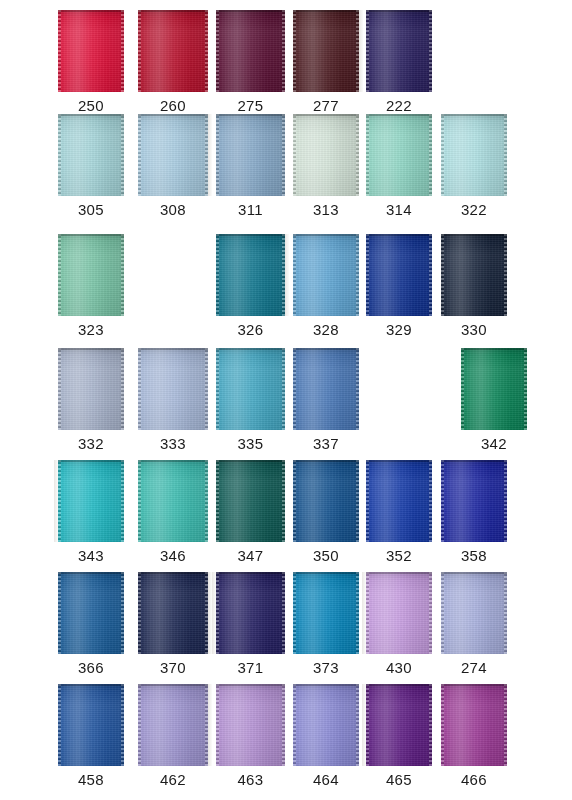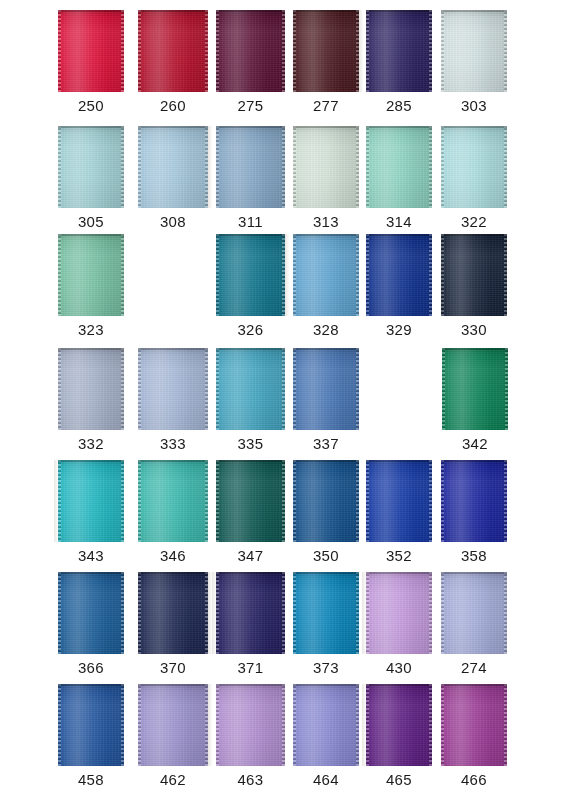--- a/index.html
+++ b/index.html
@@ -198,35 +198,24 @@
       </div>
       <div class="swatch-cell" style="left: 365px; width: 68px;">
         <div class="ribbon" style="width: 66px;">
           <div class="ribbon-body" style="background-color: rgb(42, 32, 96);"></div>
           <div class="ribbon-weave"></div>
           <div class="ribbon-sheen"></div>
           <div class="selvedge left"></div>
           <div class="selvedge right"></div>
           <div class="ribbon-topedge"></div>
         </div>
-        <div class="swatch-label" style="width: 68px;">285</div>
-      </div>
-      <div class="swatch-cell" style="left: 440px; width: 68px;">
-        <div class="ribbon" style="width: 66px;">
-          <div class="ribbon-body" style="background-color: rgb(212, 227, 228);"></div>
-          <div class="ribbon-weave"></div>
-          <div class="ribbon-sheen"></div>
-          <div class="selvedge left"></div>
-          <div class="selvedge right"></div>
-          <div class="ribbon-topedge"></div>
-        </div>
-        <div class="swatch-label" style="width: 68px;">303</div>
+        <div class="swatch-label" style="width: 68px;">222</div>
       </div>
     </div>
-    <div class="swatch-row" style="top: 126px; border-radius: 21px;">
+    <div class="swatch-row" style="top: 114px; border-radius: 21px;">
       <div class="swatch-cell" style="left: 57px; width: 68px;">
         <div class="ribbon" style="width: 66px;">
           <div class="ribbon-body" style="background-color: rgb(164, 213, 217);"></div>
           <div class="ribbon-weave"></div>
           <div class="ribbon-sheen"></div>
           <div class="selvedge left"></div>
           <div class="selvedge right"></div>
           <div class="ribbon-topedge"></div>
         </div>
         <div class="swatch-label" style="width: 68px;">305</div>
@@ -384,21 +373,21 @@
         <div class="ribbon" style="width: 66px;">
           <div class="ribbon-body" style="background-color: rgb(73, 120, 184);"></div>
           <div class="ribbon-weave"></div>
           <div class="ribbon-sheen"></div>
           <div class="selvedge left"></div>
           <div class="selvedge right"></div>
           <div class="ribbon-topedge"></div>
         </div>
         <div class="swatch-label" style="width: 68px;">337</div>
       </div>
-      <div class="swatch-cell" style="left: 441px; width: 68px;">
+      <div class="swatch-cell" style="left: 460px; width: 68px;">
         <div class="ribbon" style="width: 66px;">
           <div class="ribbon-body" style="background-color: rgb(11, 133, 88);"></div>
           <div class="ribbon-weave"></div>
           <div class="ribbon-sheen"></div>
           <div class="selvedge left"></div>
           <div class="selvedge right"></div>
           <div class="ribbon-topedge"></div>
         </div>
         <div class="swatch-label" style="width: 68px;">342</div>
       </div>

